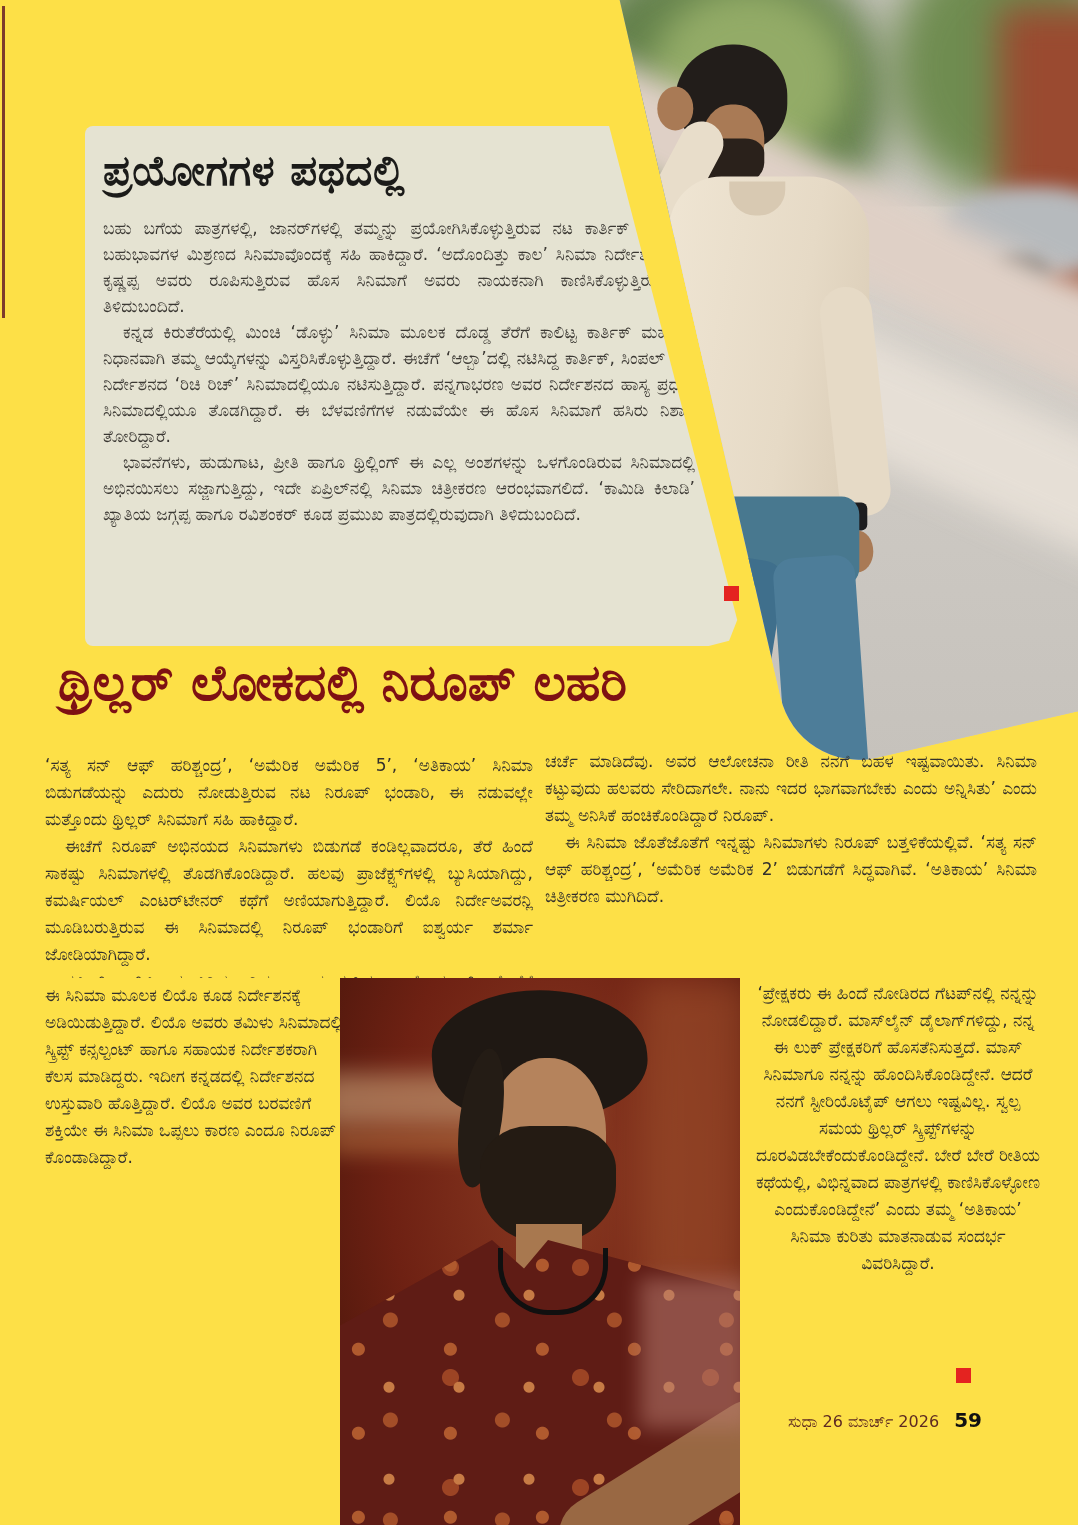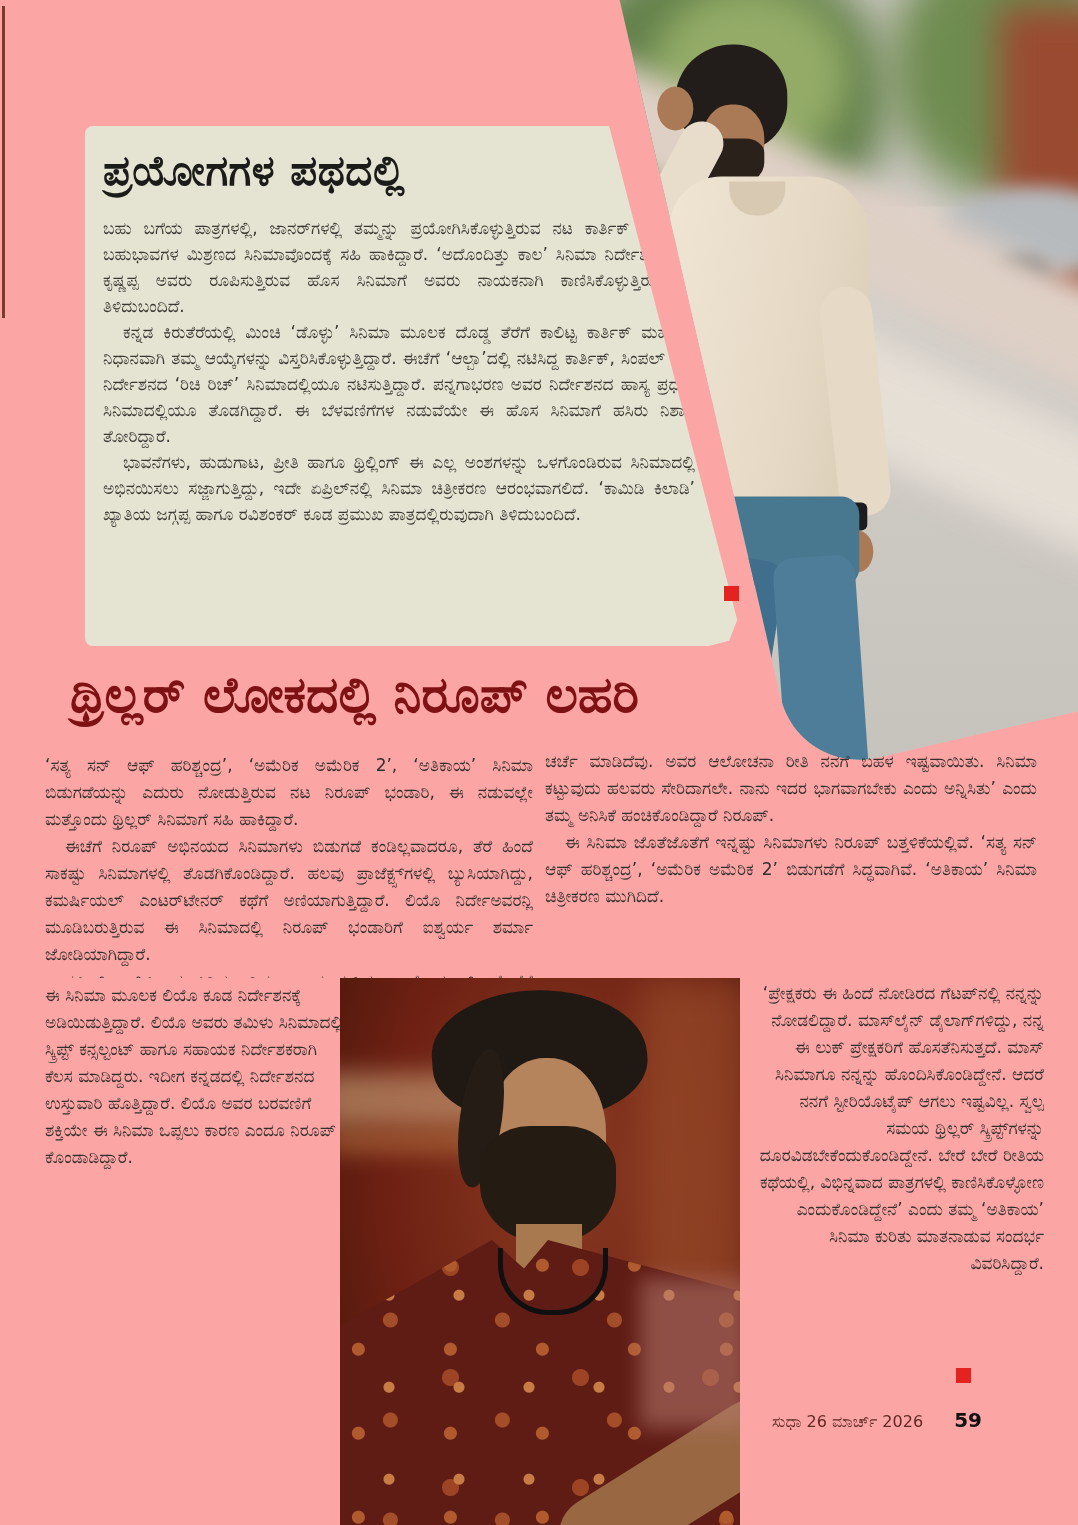--- a/index.html
+++ b/index.html
@@ -1,16 +1,16 @@
 <!DOCTYPE html>
 <html><head>
 <meta charset="utf-8">
 <style>
   html,body{margin:0;padding:0;background:#888;}
-  .page{position:relative;width:1078px;height:1525px;background:#fca5a5;overflow:hidden;
+  .page{position:relative;width:1078px;height:1525px;background:#fde047;overflow:hidden;
         font-family:"DejaVu Sans","Liberation Sans",sans-serif;}
 
   
   .binding-edge{position:absolute;left:2px;top:6px;width:3px;height:312px;background:#7d3b2b;}
 
   
   .beige-panel{position:absolute;left:85px;top:126px;width:678px;height:520px;
     background:#e5e3d2;border-radius:8px;overflow:hidden;
     clip-path:polygon(0 0,77.3% 0,96.2% 95%,95% 99%,92% 100%,0 100%);
     padding:0;box-sizing:border-box;}
@@ -26,38 +26,38 @@
     border-radius:26px 26px 26px 80px;overflow:hidden;background:#cdc9c3;}
   .scene{position:absolute;left:-155px;top:-125px;width:900px;height:1200px;
     transform:rotate(13deg);transform-origin:450px 600px;}
   .blob{position:absolute;border-radius:50%;}
   .rect{position:absolute;}
 
   
   .end-marker{position:absolute;width:15px;height:15px;background:#e42320;}
 
   
-  .bottom-headline{position:absolute;left:58px;top:652px;margin:12px;width:760px;
+  .bottom-headline{position:absolute;left:58px;top:652px;margin:0;width:760px;
     color:#7e1113;font-size:50px;line-height:62px;font-weight:700;}
   .col{position:absolute;color:#33302c;font-size:17px;line-height:27px;text-align:justify;overflow:hidden;}
   .col p{margin:0;}
   .col p + p{text-indent:20px;}
   .col-a{left:45px;top:752px;width:488px;height:226px;}
   .col-c{left:545px;top:748px;width:492px;height:226px;}
   .col-b{left:45px;top:982px;width:305px;height:412px;text-align:left;}
-  .col-d{left:752px;top:980px;width:292px;height:444px;text-align:right;}
+  .col-d{left:752px;top:980px;width:292px;height:444px;text-align:center;}
 
   
   .photo-bottom{position:absolute;left:340px;top:978px;width:400px;height:547px;
     overflow:hidden;background:#6e2113;}
 
   
   .footer{position:absolute;left:640px;top:1408px;width:342px;text-align:right;
     color:#5e2a22;font-size:16px;}
-  .footer .pagenum{color:#111111;font-weight:700;font-size:20px;margin-left:26px;}
+  .footer .pagenum{color:#111111;font-weight:700;font-size:20px;margin-left:10px;}
 </style>
 </head>
 <body>
 
 <div class="page">
 
   <div class="binding-edge"></div>
 
   <div class="photo-top">
     <div class="scene">
@@ -103,21 +103,21 @@
         <p>ಭಾವನೆಗಳು, ಹುಡುಗಾಟ, ಪ್ರೀತಿ ಹಾಗೂ ಥ್ರಿಲ್ಲಿಂಗ್ ಈ ಎಲ್ಲ ಅಂಶಗಳನ್ನು ಒಳಗೊಂಡಿರುವ ಸಿನಿಮಾದಲ್ಲಿ ಅಭಿನಯಿಸಲು ಸಜ್ಜಾಗುತ್ತಿದ್ದು, ಇದೇ ಏಪ್ರಿಲ್‌ನಲ್ಲಿ ಸಿನಿಮಾ ಚಿತ್ರೀಕರಣ ಆರಂಭವಾಗಲಿದೆ. ‘ಕಾಮಿಡಿ ಕಿಲಾಡಿ’ ಖ್ಯಾತಿಯ ಜಗ್ಗಪ್ಪ ಹಾಗೂ ರವಿಶಂಕರ್ ಕೂಡ ಪ್ರಮುಖ ಪಾತ್ರದಲ್ಲಿರುವುದಾಗಿ ತಿಳಿದುಬಂದಿದೆ.</p>
       </div>
     </div>
   </section>
 
   <div class="end-marker" style="left:724px;top:586px;"></div>
 
   <h2 class="bottom-headline">ಥ್ರಿಲ್ಲರ್ ಲೋಕದಲ್ಲಿ ನಿರೂಪ್ ಲಹರಿ</h2>
 
   <div class="col col-a">
-    <p>‘ಸತ್ಯ ಸನ್ ಆಫ್ ಹರಿಶ್ಚಂದ್ರ’, ‘ಅಮೆರಿಕ ಅಮೆರಿಕ 2’, ‘ಅತಿಕಾಯ’ ಸಿನಿಮಾ ಬಿಡುಗಡೆಯನ್ನು ಎದುರು ನೋಡುತ್ತಿರುವ ನಟ ನಿರೂಪ್ ಭಂಡಾರಿ, ಈ ನಡುವಲ್ಲೇ ಮತ್ತೊಂದು ಥ್ರಿಲ್ಲರ್ ಸಿನಿಮಾಗೆ ಸಹಿ ಹಾಕಿದ್ದಾರೆ.</p>
+    <p>‘ಸತ್ಯ ಸನ್ ಆಫ್ ಹರಿಶ್ಚಂದ್ರ’, ‘ಅಮೆರಿಕ ಅಮೆರಿಕ 5’, ‘ಅತಿಕಾಯ’ ಸಿನಿಮಾ ಬಿಡುಗಡೆಯನ್ನು ಎದುರು ನೋಡುತ್ತಿರುವ ನಟ ನಿರೂಪ್ ಭಂಡಾರಿ, ಈ ನಡುವಲ್ಲೇ ಮತ್ತೊಂದು ಥ್ರಿಲ್ಲರ್ ಸಿನಿಮಾಗೆ ಸಹಿ ಹಾಕಿದ್ದಾರೆ.</p>
     <p>ಈಚೆಗೆ ನಿರೂಪ್ ಅಭಿನಯದ ಸಿನಿಮಾಗಳು ಬಿಡುಗಡೆ ಕಂಡಿಲ್ಲವಾದರೂ, ತೆರೆ ಹಿಂದೆ ಸಾಕಷ್ಟು ಸಿನಿಮಾಗಳಲ್ಲಿ ತೊಡಗಿಕೊಂಡಿದ್ದಾರೆ. ಹಲವು ಪ್ರಾಜೆಕ್ಟ್ಸ್‌ಗಳಲ್ಲಿ ಬ್ಯುಸಿಯಾಗಿದ್ದು, ಕಮರ್ಷಿಯಲ್ ಎಂಟರ್‌ಟೇನರ್ ಕಥೆಗೆ ಅಣಿಯಾಗುತ್ತಿದ್ದಾರೆ. ಲಿಯೊ ನಿರ್ದೇಅವರನ್ಲಿ ಮೂಡಿಬರುತ್ತಿರುವ ಈ ಸಿನಿಮಾದಲ್ಲಿ ನಿರೂಪ್ ಭಂಡಾರಿಗೆ ಐಶ್ವರ್ಯ ಶರ್ಮಾ ಜೋಡಿಯಾಗಿದ್ದಾರೆ.</p>
     <p>ರವೀಶ್ ಆರ್.ಸಿ. ಈ ಸಿನಿಮಾ ನಿರ್ಮಾಣ ಮಾಡುತ್ತಿದ್ದು, ಇದೇ ಮಾರ್ಚ್ ಕೊನೆಗೆ ಚಿತ್ರೀಕರಣ ಆರಂಭವಾಗಲಿದೆ.</p>
   </div>
 
   <div class="col col-c">
     <p>ಚರ್ಚೆ ಮಾಡಿದೆವು. ಅವರ ಆಲೋಚನಾ ರೀತಿ ನನಗೆ ಬಹಳ ಇಷ್ಟವಾಯಿತು. ಸಿನಿಮಾ ಕಟ್ಟುವುದು ಹಲವರು ಸೇರಿದಾಗಲೇ. ನಾನು ಇದರ ಭಾಗವಾಗಬೇಕು ಎಂದು ಅನ್ನಿಸಿತು’ ಎಂದು ತಮ್ಮ ಅನಿಸಿಕೆ ಹಂಚಿಕೊಂಡಿದ್ದಾರೆ ನಿರೂಪ್.</p>
     <p>ಈ ಸಿನಿಮಾ ಜೊತೆಜೊತೆಗೆ ಇನ್ನಷ್ಟು ಸಿನಿಮಾಗಳು ನಿರೂಪ್ ಬತ್ತಳಿಕೆಯಲ್ಲಿವೆ. ‘ಸತ್ಯ ಸನ್ ಆಫ್ ಹರಿಶ್ಚಂದ್ರ’, ‘ಅಮೆರಿಕ ಅಮೆರಿಕ 2’ ಬಿಡುಗಡೆಗೆ ಸಿದ್ಧವಾಗಿವೆ. ‘ಅತಿಕಾಯ’ ಸಿನಿಮಾ ಚಿತ್ರೀಕರಣ ಮುಗಿದಿದೆ.</p>
   </div>
 
   <div class="col col-b">

